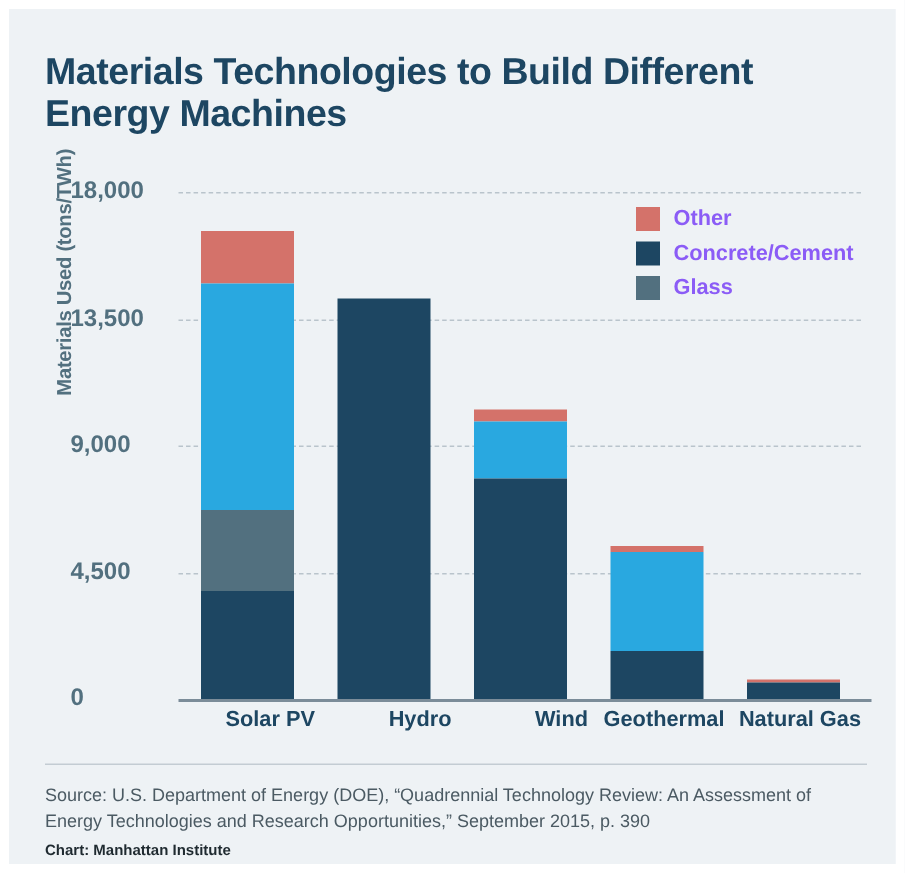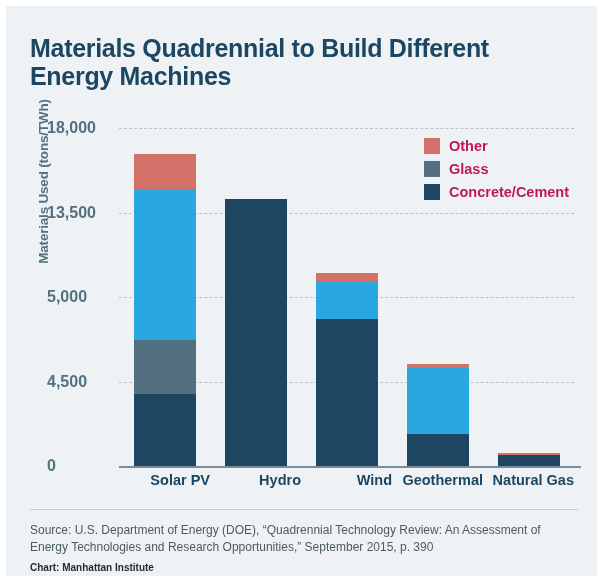--- a/index.html
+++ b/index.html
@@ -121,21 +121,21 @@
     margin-bottom: 1px;
   }
   .swatch {
     width: 16px; height: 16px;
     margin-right: 9px;
     flex: 0 0 auto;
   }
   .legend-label {
     font-size: 14.5px;
     font-weight: bold;
-    color: #be185d;
+    color: #8b5cf6;
     white-space: nowrap;
   }
   
   #rule {
     position: absolute;
     left: 24px; top: 503px;
     width: 548px; height: 1px;
     background: #c3ccd3;
   }
   #source {
@@ -153,27 +153,27 @@
     font-weight: bold;
     color: #1f2a30;
   }
 </style>
 </head>
 <body>
 
 <div id="figure">
   <div id="inner">
 
-    <div id="title">Materials Quadrennial to Build Different Energy Machines</div>
+    <div id="title">Materials Technologies to Build Different Energy Machines</div>
 
     <div id="ylabel">Materials Used (tons/TWh)</div>
     <div id="yticks">
         <div class="ytick" style="top: 338px;">0</div>
         <div class="ytick" style="top: 253.5px;">4,500</div>
-        <div class="ytick" style="top: 169px;">5,000</div>
+        <div class="ytick" style="top: 169px;">9,000</div>
         <div class="ytick" style="top: 84.5px;">13,500</div>
         <div class="ytick" style="top: 0px;">18,000</div>
       </div>
 
     <div id="plot">
       <div id="gridlines">
           <div class="gridline" style="top: 253.5px;"></div>
           <div class="gridline" style="top: 169px;"></div>
           <div class="gridline" style="top: 84.5px;"></div>
           <div class="gridline" style="top: 0px;"></div>
@@ -221,26 +221,26 @@
     </div>
 
     <div id="baseline"></div>
 
     <div id="legend">
         <div class="legend-row">
           <span class="swatch" style="background: rgb(212, 114, 106);"></span>
           <span class="legend-label">Other</span>
         </div>
         <div class="legend-row">
+          <span class="swatch" style="background: rgb(29, 70, 98);"></span>
+          <span class="legend-label">Concrete/Cement</span>
+        </div>
+        <div class="legend-row">
           <span class="swatch" style="background: rgb(82, 112, 127);"></span>
           <span class="legend-label">Glass</span>
-        </div>
-        <div class="legend-row">
-          <span class="swatch" style="background: rgb(29, 70, 98);"></span>
-          <span class="legend-label">Concrete/Cement</span>
         </div>
       </div>
 
     <div id="rule"></div>
     <div id="source">Source: U.S. Department of Energy (DOE), “Quadrennial Technology Review: An Assessment of Energy Technologies and Research Opportunities,” September 2015, p. 390</div>
     <div id="credit">Chart: Manhattan Institute</div>
 
   </div>
 </div>
 

